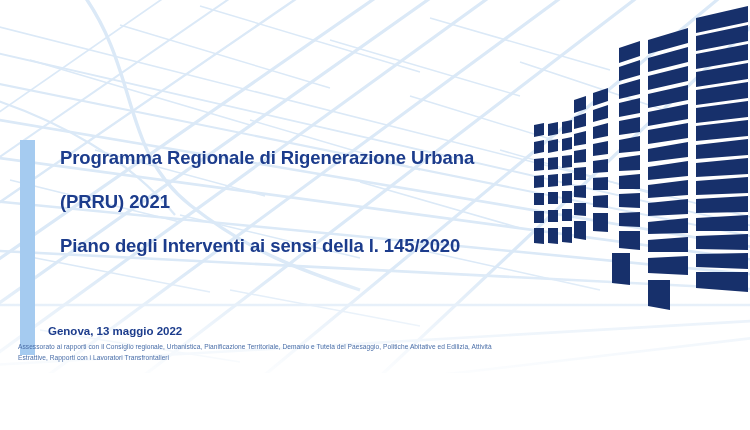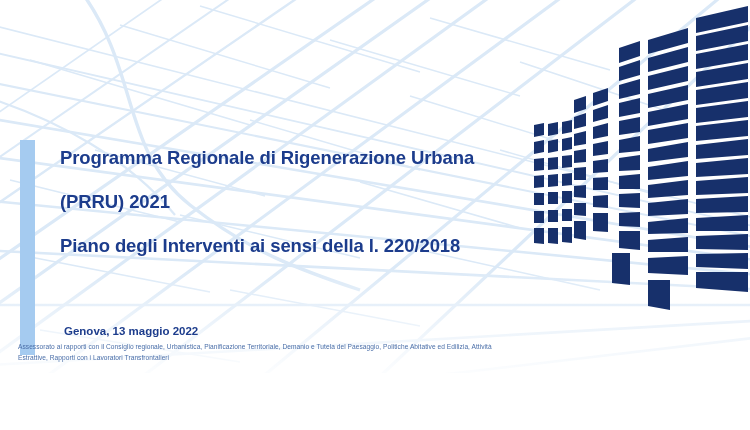--- a/index.html
+++ b/index.html
@@ -49,21 +49,21 @@
   .title-line {
     color: #1c3c8c;
     font-size: 18.5px;
     font-weight: bold;
     letter-spacing: -0.1px;
     line-height: 44px;
     white-space: nowrap;
   }
   .date-line {
     position: absolute;
-    left: 64px;
+    left: 48px;
     top: 325px;
     color: #1c3c8c;
     font-size: 11.5px;
     font-weight: bold;
     white-space: nowrap;
   }
   
   .footer {
     position: absolute;
     left: 0;
@@ -250,21 +250,21 @@
         <polygon points="128,280 150,280 150,310 128,306"></polygon>
       </g>
     </g>
   </svg>
 
   <div class="accent-bar"></div>
 
   <div class="title-block">
     <div class="title-line">Programma Regionale di Rigenerazione Urbana</div>
     <div class="title-line">(PRRU) 2021</div>
-    <div class="title-line">Piano degli Interventi ai sensi della l. 220/2018</div>
+    <div class="title-line">Piano degli Interventi ai sensi della l. 145/2020</div>
   </div>
 
   <div class="date-line">Genova, 13 maggio 2022</div>
 
   <div class="footer">
     <div class="footer-text">
       <div>Assessorato ai rapporti con il Consiglio regionale, Urbanistica, Pianificazione Territoriale, Demanio e Tutela del Paesaggio, Politiche Abitative ed Edilizia, Attività</div>
       <div>Estrattive, Rapporti con i Lavoratori Transfrontalieri</div>
     </div>
 

